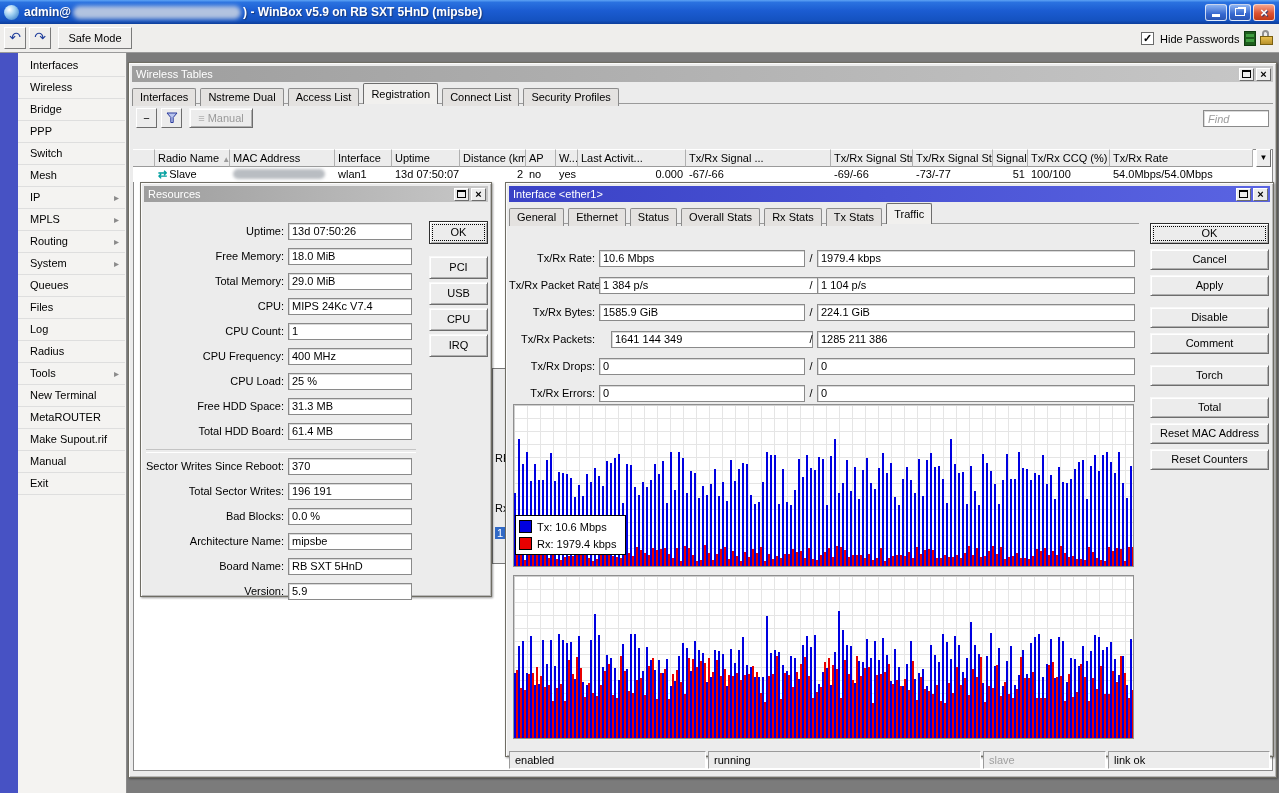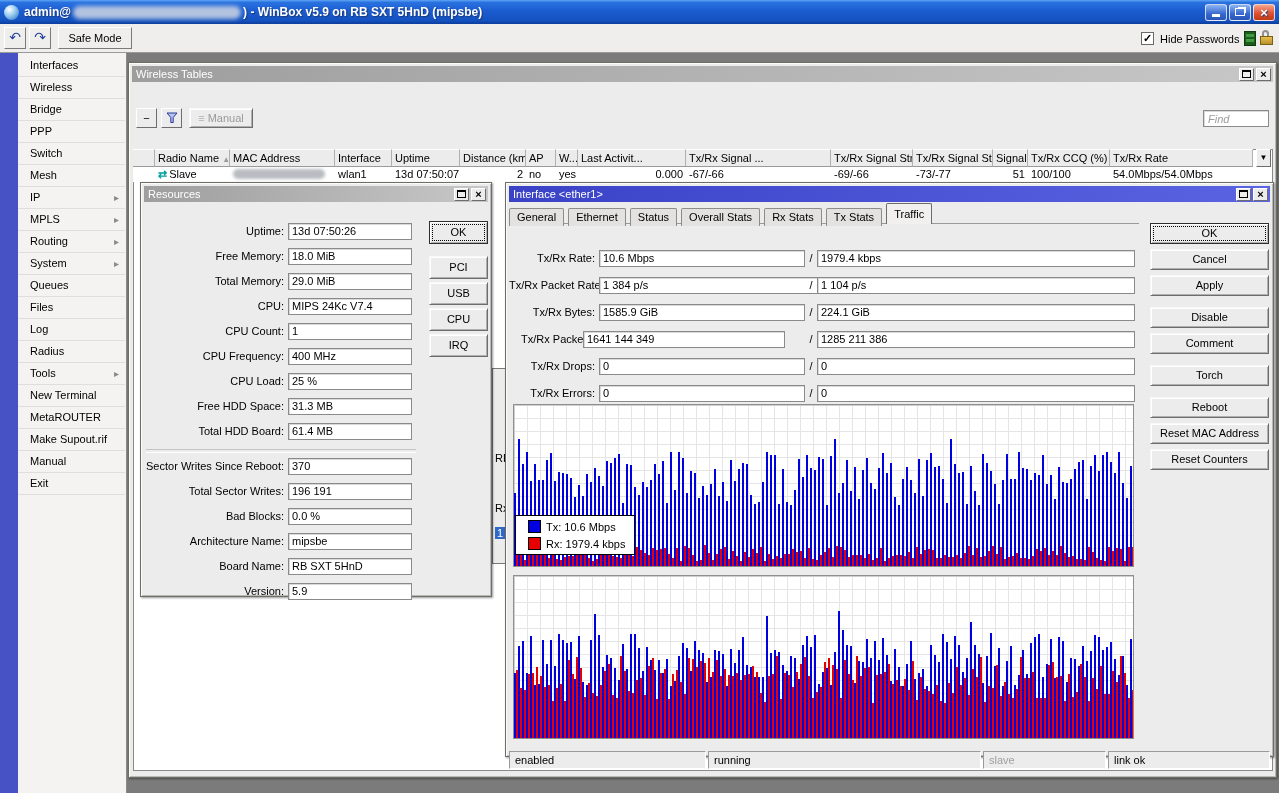--- a/index.html
+++ b/index.html
@@ -84,21 +84,21 @@
   .find-input::placeholder{color:#9c9c9c;font-style:italic}
   .ddbtn{position:absolute;width:15px;height:18px;background:#ececec;border:1px solid;border-color:#fff #6d6d6d #6d6d6d #fff;
       box-sizing:border-box;text-align:center;line-height:16px;font-size:8px}
   
   .graph{position:absolute;background-color:#fff;border:1px solid #8f8f8f;box-shadow:inset 1px 1px 0 #cfcfcf;
      background-image:linear-gradient(#e5e5e5 1px,transparent 1px),linear-gradient(90deg,#e5e5e5 1px,transparent 1px);
      background-size:13px 13px;overflow:hidden;display:flex;align-items:flex-end;box-sizing:border-box}
   .slot{position:relative;width:4px;height:100%;flex:none}
   .slot .b,.slot .r{position:absolute;bottom:0;width:2px}
   .slot .b{left:0}.slot .r{left:2px}
-  .legend{position:absolute;left:6px;background:#fff;border:1px solid #000;padding:2px 8px 2px 12px;z-index:3;white-space:nowrap}
+  .legend{position:absolute;left:6px;background:#fff;border:1px solid #000;padding:2px 8px 2px 3px;z-index:3;white-space:nowrap}
   .legend-row{display:flex;align-items:center;height:17px}
   .swatch{width:11px;height:11px;border:1px solid #000;margin-right:5px;flex:none}
   .scell{position:absolute;height:18px;line-height:16px;background:#ececec;border:1px solid;border-color:#9a9a9a #fff #fff #9a9a9a;
      padding:0 5px;box-sizing:border-box;white-space:nowrap;overflow:hidden}
   .scell.dim{color:#a0a0a0}
   .slash{position:absolute;width:10px;text-align:center;line-height:17px}
   
   .sliver{position:absolute;left:492px;top:368px;width:22px;height:196px;background:#ececec;border:1px solid #787878;box-sizing:border-box}
   .sliver span{position:absolute;left:2px;white-space:nowrap}
   .frag-hl{background:#3169c6;color:#fff;padding:0 2px}
@@ -174,20 +174,28 @@
     <span class="wctl">
       <span class="wbtn">
           <span class="glyph-max"></span>
         </span>
       <span class="wbtn">
           <span class="glyph-x">×</span>
         </span>
     </span>
   </div>
   <div class="winbody">
+    <div class="tabrow" style="top:0">
+      <span class="tab">Interfaces</span>
+      <span class="tab">Nstreme Dual</span>
+      <span class="tab">Access List</span>
+      <span class="tab active">Registration</span>
+      <span class="tab">Connect List</span>
+      <span class="tab">Security Profiles</span>
+    </div>
 
     <span class="wt-toolbar-btn" style="left:4px;top:26px">
         <span>−</span>
       </span>
     <span class="wt-toolbar-btn" style="left:29px;top:26px">
       <svg width="12" height="12" viewBox="0 0 12 12">
         <path d="M1 1 H11 L7.2 5.5 V10.5 L4.8 10.5 V5.5 Z" fill="#b8c4ee" stroke="#2a3a9c" stroke-width="1"></path>
       </svg>
     </span>
     <span class="btn disabled" style="left:57px;top:26px;width:64px;height:20px;line-height:18px">
@@ -327,41 +335,41 @@
     <div class="fbox" style="left:90px;top:75px;width:222px">1 384 p/s</div>
     <span class="slash" style="left:297px;top:75px">/</span>
     <div class="fbox" style="left:308px;top:75px;width:318px">1 104 p/s</div>
 
     <div class="flabel" style="left:0;top:102px;width:86px">Tx/Rx Bytes:</div>
     <div class="fbox" style="left:90px;top:102px;width:206px">1585.9 GiB</div>
     <span class="slash" style="left:297px;top:102px">/</span>
     <div class="fbox" style="left:308px;top:102px;width:318px">224.1 GiB</div>
 
     <div class="flabel" style="left:0;top:129px;width:86px">Tx/Rx Packets:</div>
-    <div class="fbox" style="left:74px;top:129px;width:202px">1641 144 349</div>
+    <div class="fbox" style="left:102px;top:129px;width:202px">1641 144 349</div>
     <span class="slash" style="left:297px;top:129px">/</span>
     <div class="fbox" style="left:308px;top:129px;width:318px">1285 211 386</div>
 
     <div class="flabel" style="left:0;top:156px;width:86px">Tx/Rx Drops:</div>
     <div class="fbox" style="left:90px;top:156px;width:206px">0</div>
     <span class="slash" style="left:297px;top:156px">/</span>
     <div class="fbox" style="left:308px;top:156px;width:318px">0</div>
 
     <div class="flabel" style="left:0;top:183px;width:86px">Tx/Rx Errors:</div>
     <div class="fbox" style="left:90px;top:183px;width:206px">0</div>
     <span class="slash" style="left:297px;top:183px">/</span>
     <div class="fbox" style="left:308px;top:183px;width:318px">0</div>
 
     <span class="btn default" style="left:641px;top:21px;width:119px;height:21px;line-height:19px">OK</span>
     <span class="btn" style="left:641px;top:47px;width:119px;height:21px;line-height:19px">Cancel</span>
     <span class="btn" style="left:641px;top:73px;width:119px;height:21px;line-height:19px">Apply</span>
     <span class="btn" style="left:641px;top:105px;width:119px;height:21px;line-height:19px">Disable</span>
     <span class="btn" style="left:641px;top:131px;width:119px;height:21px;line-height:19px">Comment</span>
     <span class="btn" style="left:641px;top:163px;width:119px;height:21px;line-height:19px">Torch</span>
-    <span class="btn" style="left:641px;top:195px;width:119px;height:21px;line-height:19px">Reboot</span>
+    <span class="btn" style="left:641px;top:195px;width:119px;height:21px;line-height:19px">Total</span>
     <span class="btn" style="left:641px;top:221px;width:119px;height:21px;line-height:19px">Reset MAC Address</span>
     <span class="btn" style="left:641px;top:247px;width:119px;height:21px;line-height:19px">Reset Counters</span>
 
     <div class="graph" style="left:4px;top:202px;width:621px;height:163px">
         <div class="slot">
           <div class="b" style="height: 73px; background: rgb(0, 0, 224);"></div>
           <div class="r" style="height: 15px; background: rgb(232, 0, 0);"></div>
         </div>
         <div class="slot">
           <div class="b" style="height: 127px; background: rgb(0, 0, 224);"></div>

